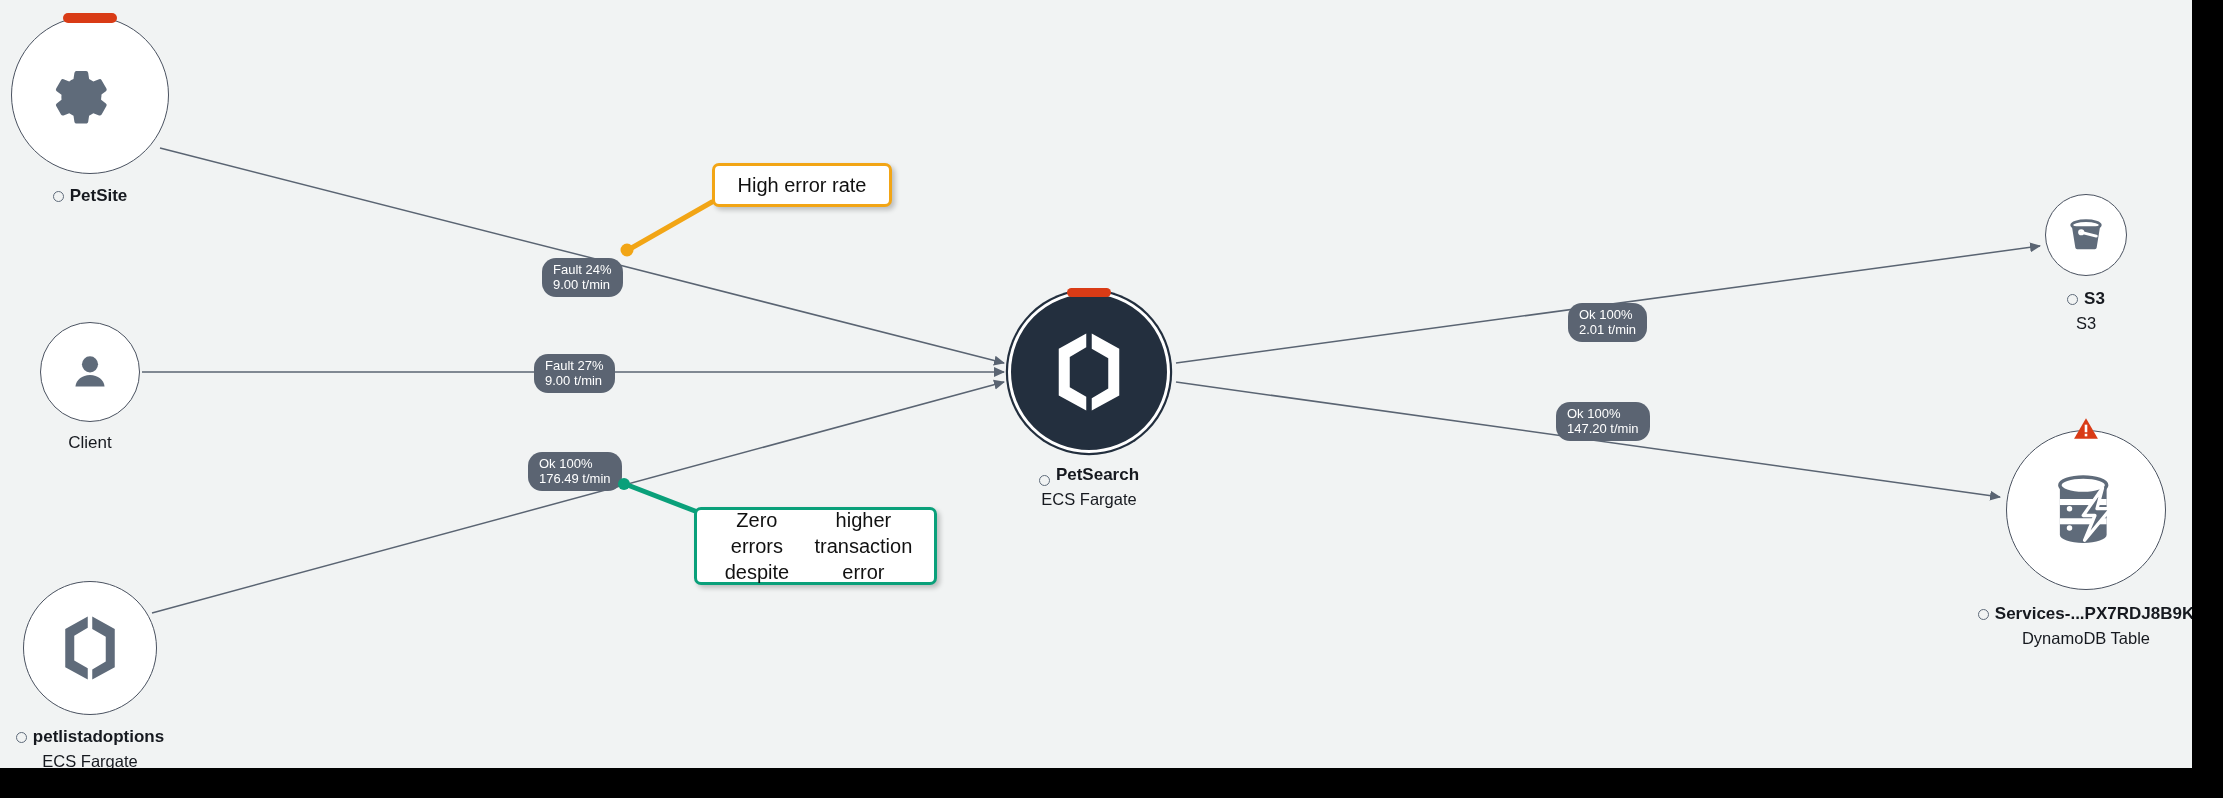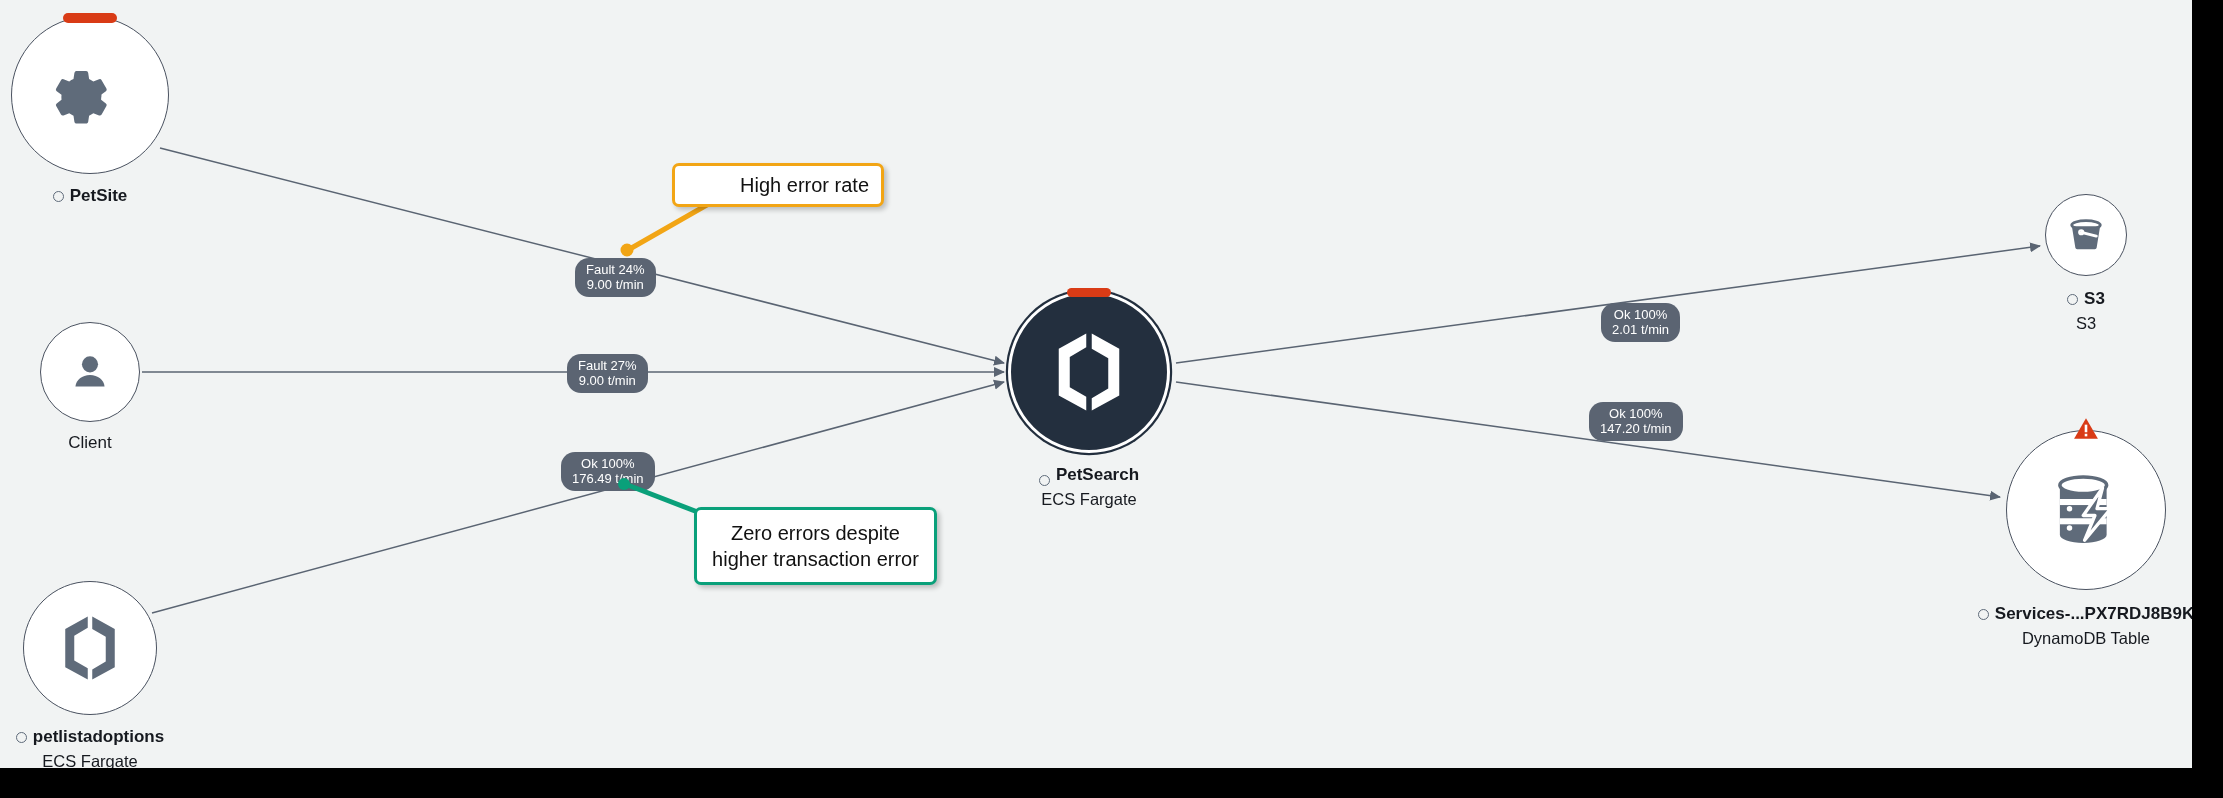--- a/index.html
+++ b/index.html
@@ -103,24 +103,23 @@
   }
   
   .edge-pill {
     position: absolute;
     background: #5b6472;
     color: #ffffff;
     border-radius: 14px;
     padding: 4px 11px 5px 11px;
     font-size: 13px;
     line-height: 15px;
-    text-align: center;
+    text-align: left;
     white-space: nowrap;
     font-weight: 400;
-    margin-left: 33px;
   }
   .edge-pill span {
     display: block;
   }
   
   .callout {
     position: absolute;
     background: #ffffff;
     border-radius: 7px;
     box-sizing: border-box;
@@ -315,25 +314,25 @@
 
     <svg style="position:absolute; left:0; top:0; width:2192px; height:768px; pointer-events:none;" viewBox="0 0 2192 768" preserveAspectRatio="none">
 
       <path d="M 628 250 L 712 202" stroke="#f2a515" stroke-width="5" fill="none" stroke-linecap="round"></path>
       <circle cx="627" cy="250" r="6.5" fill="#f2a515"></circle>
 
       <path d="M 625 484 L 695 511" stroke="#0aa07a" stroke-width="5" fill="none" stroke-linecap="round"></path>
       <circle cx="624" cy="484" r="6" fill="#0aa07a"></circle>
     </svg>
 
-    <div class="callout amber" style="left:672px; top:163px; width:212px; height:44px;justify-content:flex-end;">
+    <div class="callout amber" style="left:712px; top:163px; width:180px; height:44px;">
       <span>High error rate</span>
     </div>
 
-    <div class="callout teal" style="left:694px; top:507px; width:243px; height:78px; flex-direction:column;">
+    <div class="callout teal" style="left:694px; top:507px; width:243px; height:78px; ">
       <span>Zero errors despite</span>
       <span>higher transaction error</span>
     </div>
 
   </div>
 
   <div id="scroll-v"></div>
   <div id="scroll-h">
     <div id="scroll-h-thumb"></div>
   </div>

